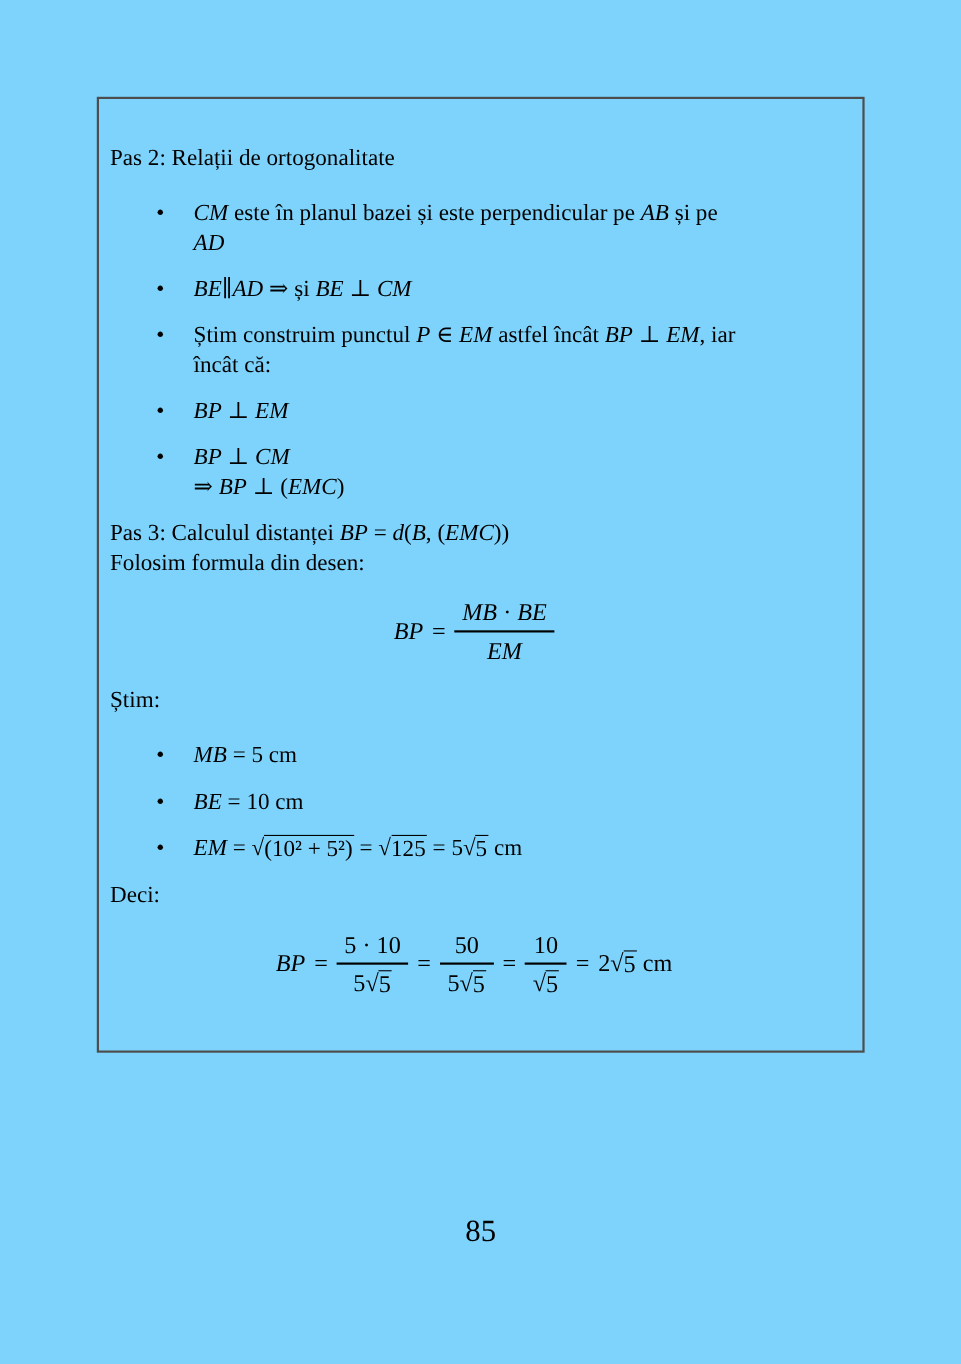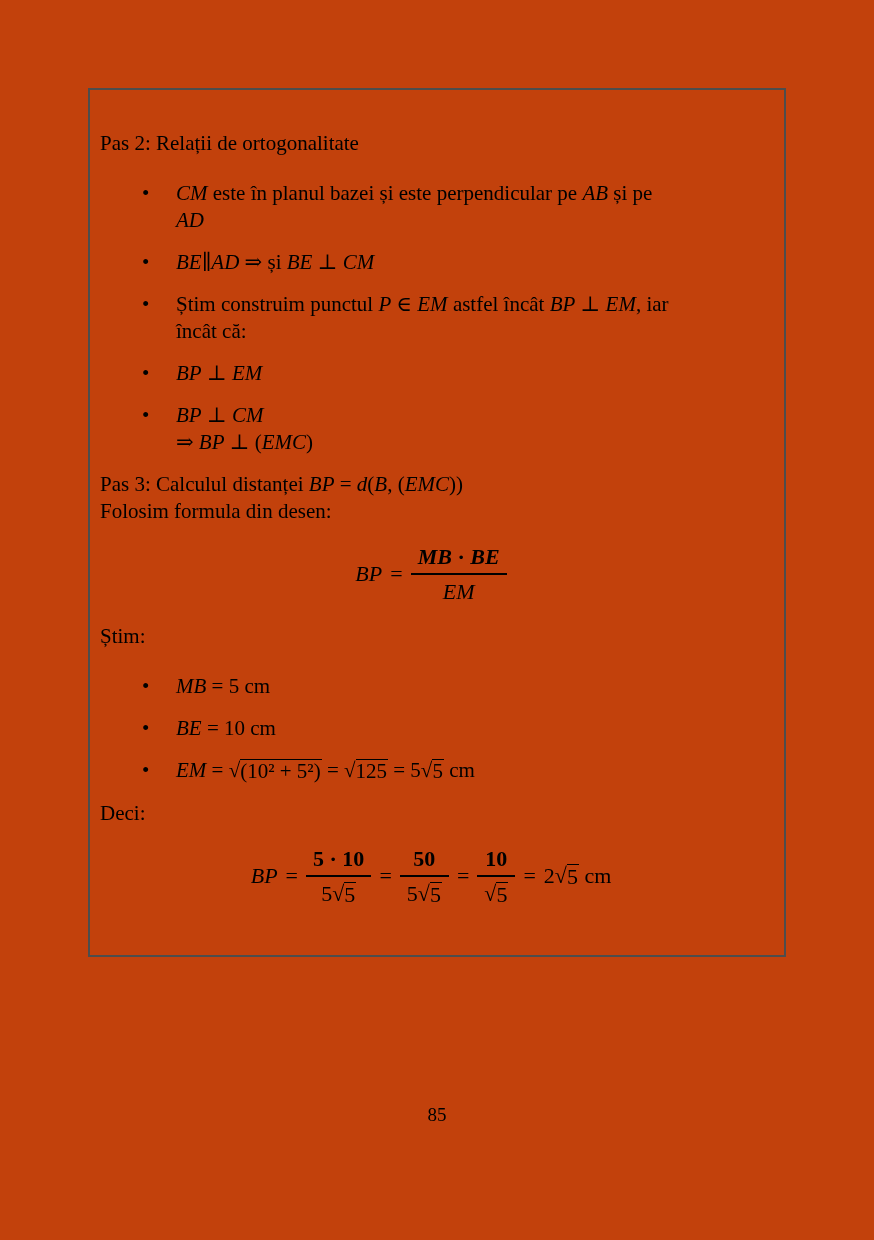--- a/index.html
+++ b/index.html
@@ -1,20 +1,20 @@
 <!DOCTYPE html>
 <html><head>
 <meta charset="utf-8">
 <style>
   html, body { margin: 0; padding: 0; background: #ffffff; }
   .sheet {
     position: relative;
     width: 874px;
     height: 1240px;
-    background: #c2410c;
+    background: #7dd3fc;
     font-family: "Liberation Serif", "DejaVu Serif", serif;
     color: #000000;
     overflow: hidden;
   }
   .content-box {
     position: absolute;
     left: 88px;
     top: 88px;
     width: 698px;
     height: 869px;
@@ -49,34 +49,34 @@
     margin: 20px 0 16px 0;
     white-space: nowrap;
   }
   .formula .op { display: inline-block; margin: 0 8px; }
   .frac {
     display: inline-block;
     vertical-align: middle;
     text-align: center;
     transform: translateY(-2px);
   }
-  .frac .num { display: block; padding: 0 7px 3px 7px; font-weight: bold; }
+  .frac .num { display: block; padding: 0 7px 3px 7px; }
   .frac .den { display: block; border-top: 2px solid #000; padding: 3px 7px 0 7px; }
   .sqrt { display: inline-flex; align-items: flex-start; white-space: nowrap; font-style: normal; }
   .sqrt .rad { line-height: 1.08; }
   .sqrt .vinc { line-height: 1.08; border-top: 1.5px solid #000; padding-right: 1px; }
   .stim-para { margin-top: 14px; }
   .deci-para { margin-top: 16px; }
   .page-number {
     position: absolute;
     top: 1104px;
     left: 0;
     width: 100%;
     text-align: center;
-    font-size: 19px;
+    font-size: 28px;
     font-family: Liberation Serif, serif;
   }
 </style>
 </head>
 <body>
 
 <div class="sheet">
   <div class="content-box">
 
     <p class="para">Pas 2: Relații de ortogonalitate</p>

